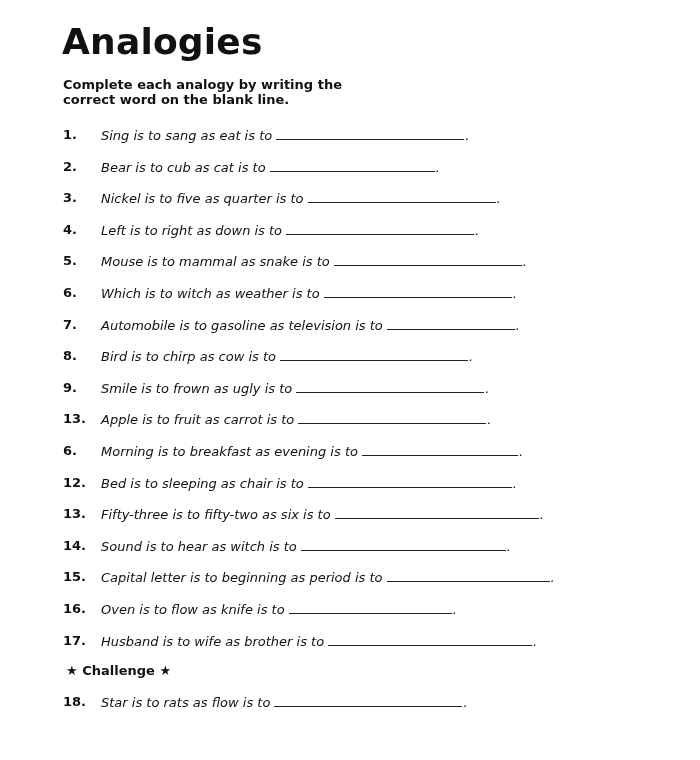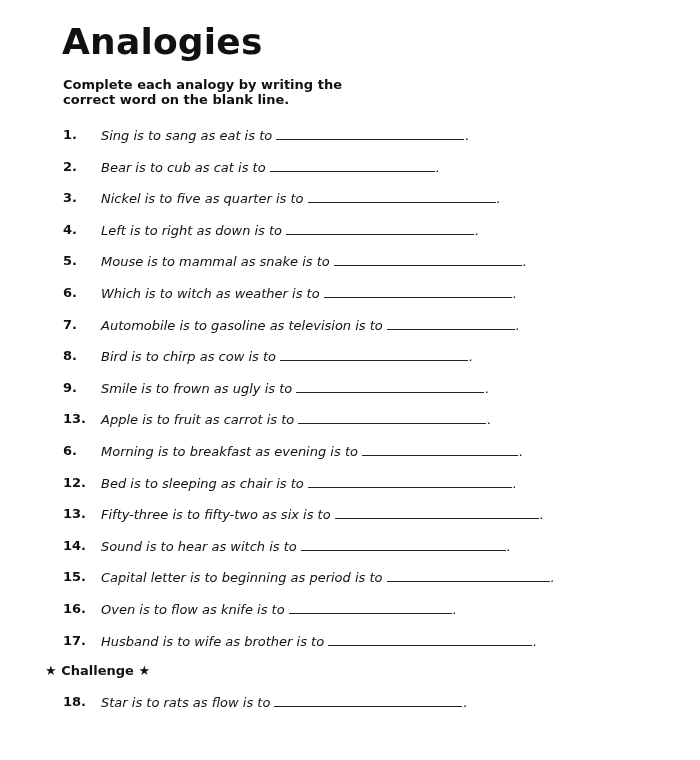--- a/index.html
+++ b/index.html
@@ -5,21 +5,21 @@
   html, body { margin: 0; padding: 0; background: #ffffff; }
   body { width: 700px; height: 760px; position: relative; overflow: hidden; color: #111; font-family: "DejaVu Sans", sans-serif; }
   .title { position: absolute; left: 62px; top: 22px; font-size: 36px; font-weight: bold; letter-spacing: 0.2px; margin: 0; line-height: 1.1; }
   .instructions { position: absolute; left: 63px; top: 77px; width: 300px; font-size: 13px; font-weight: bold; line-height: 15px; }
   .list { position: absolute; left: 63px; top: 125px; }
   .item { position: absolute; left: 0; height: 20px; white-space: nowrap; font-size: 13px; line-height: 20px; }
   .num { position: absolute; left: 0; width: 36px; font-weight: bold; }
   .text { position: absolute; left: 38px; font-style: italic; }
   .blank { display: inline-block; border-bottom: 1px solid #222; height: 14px; vertical-align: baseline; margin-left: 4px; }
   .dot { margin-left: 1px; }
-  .challenge { position: absolute; left: 45px; top: 661px; font-size: 13px; font-weight: bold; line-height: 20px; }
+  .challenge { position: absolute; left: 66px; top: 661px; font-size: 13px; font-weight: bold; line-height: 20px; }
 </style>
 </head>
 <body>
 
 <h1 class="title">Analogies</h1>
 <div class="instructions">Complete each analogy by writing the correct word on the blank line.</div>
 
 <div class="list" id="list">
     <div class="item" style="top: 0px;">
       <span class="num">1.</span>

